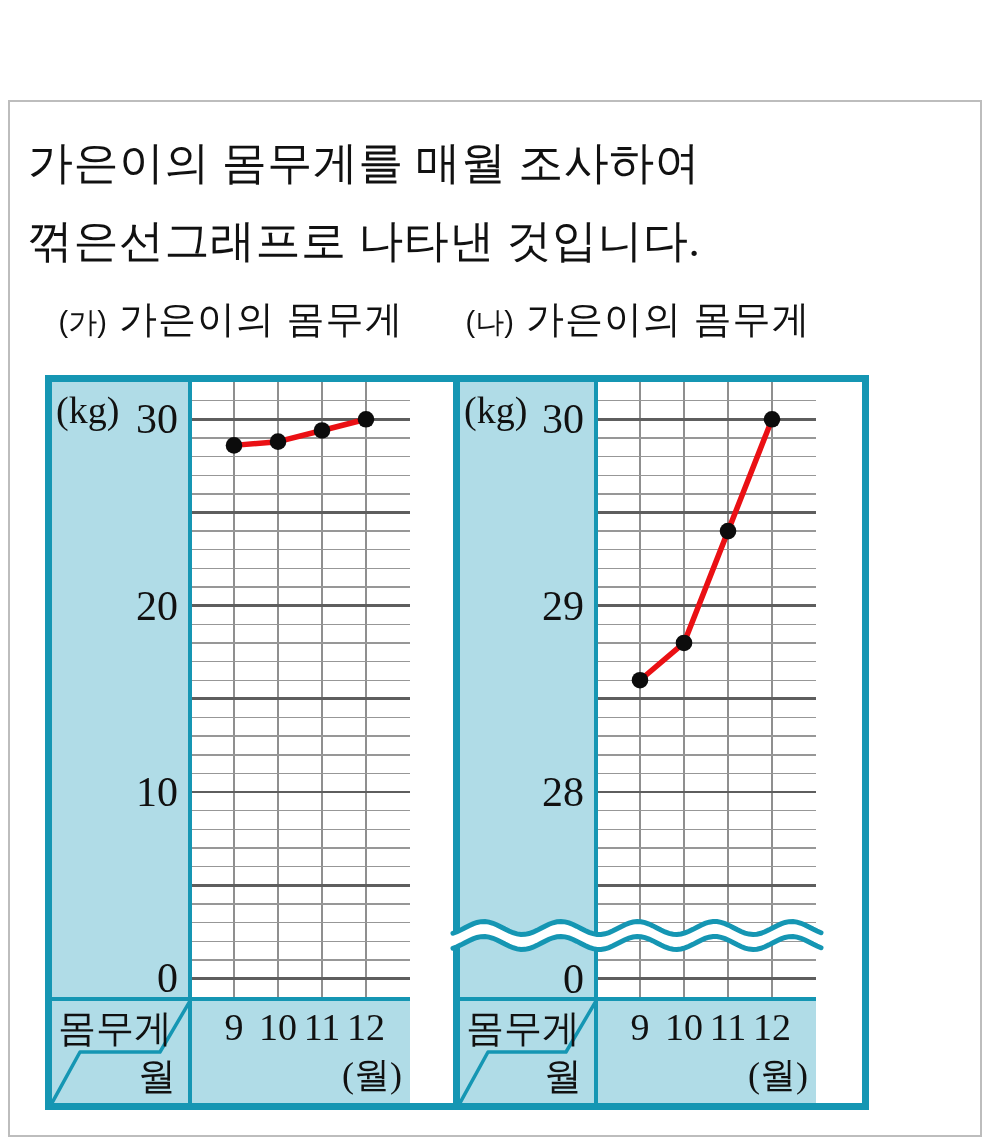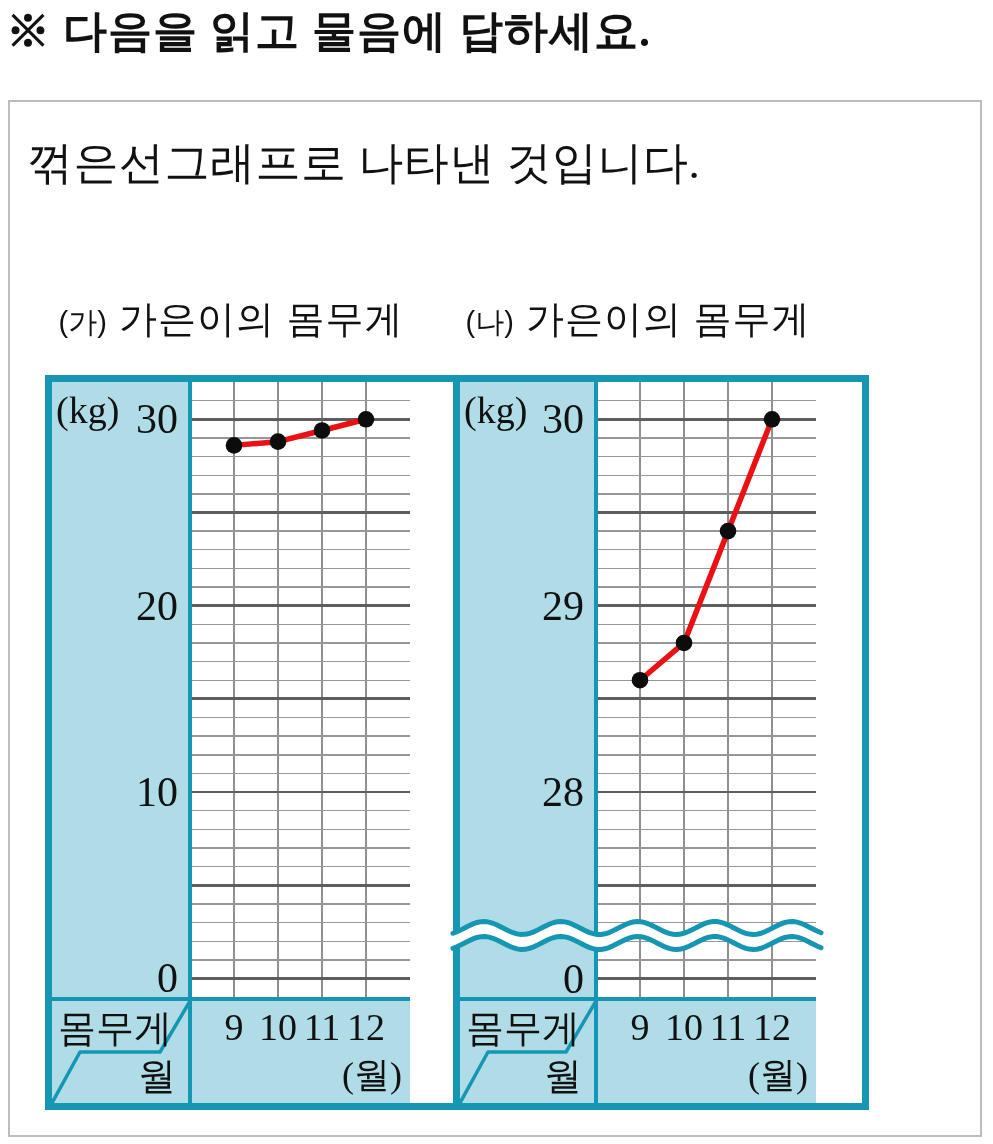--- a/index.html
+++ b/index.html
@@ -27,25 +27,25 @@
   .colhdr{position:absolute;top:50px;font-size:38px;text-align:right;}
   .month{position:absolute;top:4px;width:60px;text-align:center;font-size:38px;line-height:44px;}
   .xunit{position:absolute;top:50px;font-size:36px;}
   .wavesvg{position:absolute;overflow:visible;z-index:6;}
 </style>
 </head>
 <body>
 
 <div class="canvas">
 
-  <div class="instruction">※ 다음을 읽고 물음에 답하세요.</div>
 
   <div class="outer-box">
 
     <div class="problem">
+      <div>가은이의 몸무게를 매월 조사하여</div>
       <div>꺾은선그래프로 나타낸 것입니다.</div>
     </div>
 
     <div class="chart-title title-0">
       <span class="tprefix">(가)</span>
       <span class="tmain">가은이의 몸무게</span>
     </div>
     <div class="chart-title title-1">
       <span class="tprefix">(나)</span>
       <span class="tmain">가은이의 몸무게</span>

